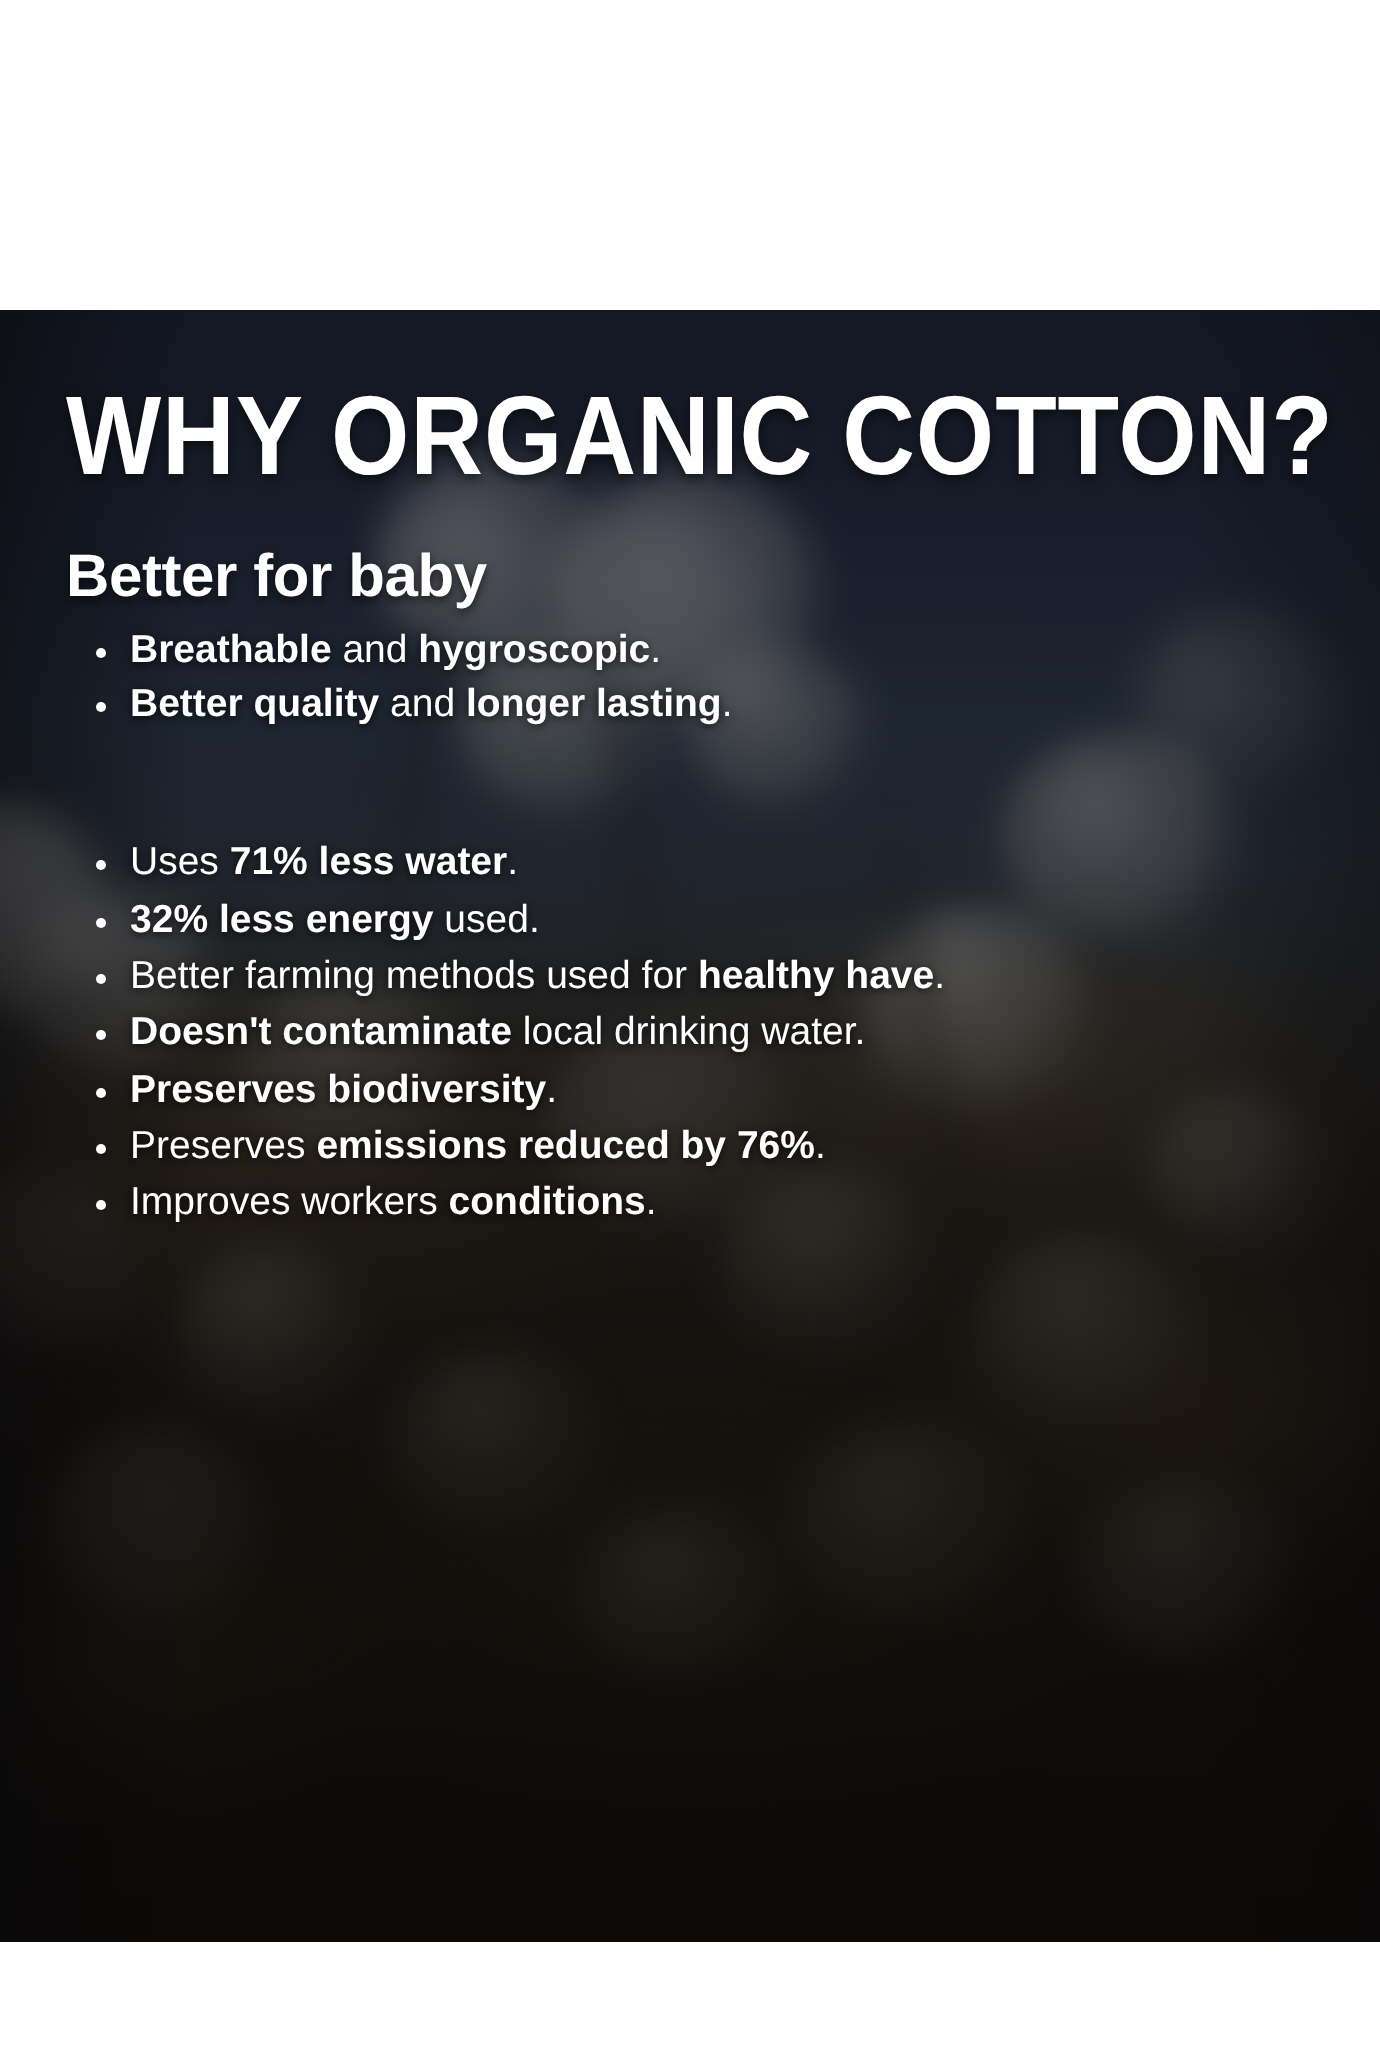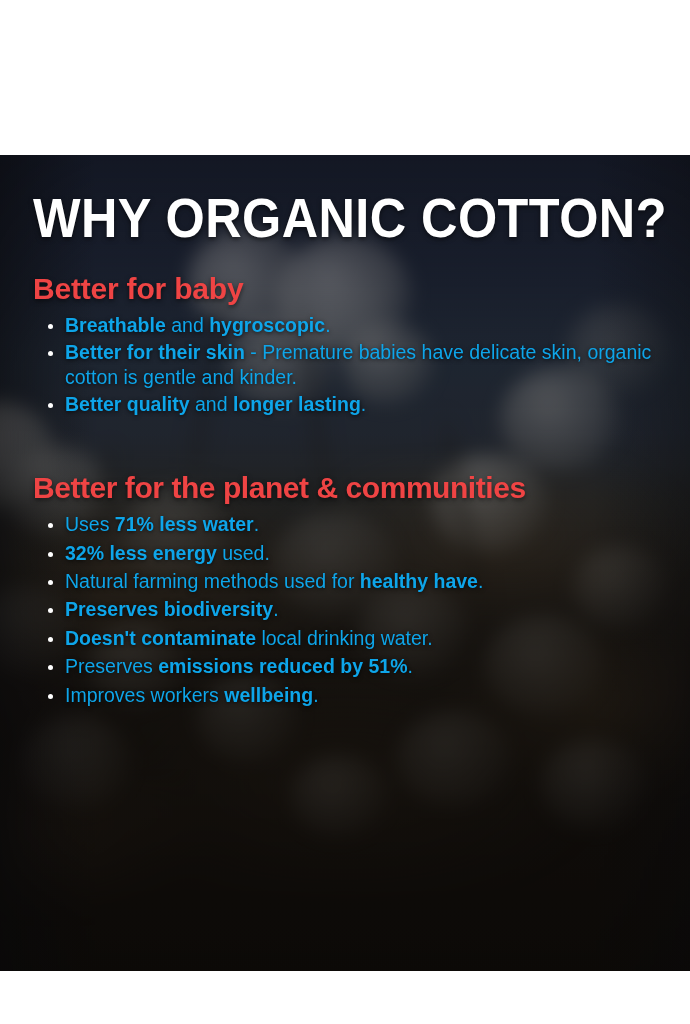--- a/index.html
+++ b/index.html
@@ -143,40 +143,40 @@
     transform-origin: left center;
     text-shadow: 0 2px 6px rgba(0,0,0,0.55);
     white-space: nowrap;
   }
 
   .section { margin-top: 26px; }
   .section.planet { margin-top: 54px; }
 
   .section-heading {
     margin: 0 0 8px 0;
-    color: #ef4444;
+    color: #ffffff;
     font-size: 30px;
     font-weight: bold;
     line-height: 1.12;
     letter-spacing: -0.2px;
     text-shadow: 0 2px 5px rgba(0,0,0,0.6);
   }
   .section.planet .section-heading {
     font-size: 30px;
     letter-spacing: -0.45px;
   }
 
   ul.bullets {
     list-style: none;
     margin: 0;
     padding: 0 0 0 10px;
   }
   ul.bullets li {
     position: relative;
-    color: #0ea5e9;
+    color: #ffffff;
     font-size: 19.5px;
     line-height: 1.30;
     padding-left: 22px;
     margin-bottom: 1px;
     text-shadow: 0 1px 4px rgba(0,0,0,0.75);
   }
   ul.bullets li::before {
     content: "";
     position: absolute;
     left: 5px;
@@ -237,33 +237,31 @@
     </div>
 
     <div class="content">
 
       <h1 class="title">WHY ORGANIC COTTON?</h1>
 
       <div class="section baby">
         <h2 class="section-heading">Better for baby</h2>
         <ul class="bullets">
             <li><b>Breathable</b><span> and </span><b>hygroscopic</b><span>.</span></li>
-            <li><b>Better for their skin</b><span> - Premature babies have delicate skin, organic cotton is gentle and kinder.</span></li>
             <li><b>Better quality</b><span> and </span><b>longer lasting</b><span>.</span></li>
           </ul>
       </div>
 
       <div class="section planet">
-        <h2 class="section-heading">Better for the planet &amp; communities</h2>
         <ul class="bullets">
             <li><span>Uses </span><b>71% less water</b><span>.</span></li>
             <li><b>32% less energy</b><span> used.</span></li>
-            <li><span>Natural farming methods used for </span><b>healthy have</b><span>.</span></li>
+            <li><span>Better farming methods used for </span><b>healthy have</b><span>.</span></li>
+            <li><b>Doesn't contaminate</b><span> local drinking water.</span></li>
             <li><b>Preserves biodiversity</b><span>.</span></li>
-            <li><b>Doesn't contaminate</b><span> local drinking water.</span></li>
-            <li><span>Preserves </span><b>emissions reduced by 51%</b><span>.</span></li>
-            <li><span>Improves workers </span><b>wellbeing</b><span>.</span></li>
+            <li><span>Preserves </span><b>emissions reduced by 76%</b><span>.</span></li>
+            <li><span>Improves workers </span><b>conditions</b><span>.</span></li>
           </ul>
       </div>
 
     </div>
   </div>
 </div>
 
 </body></html>

